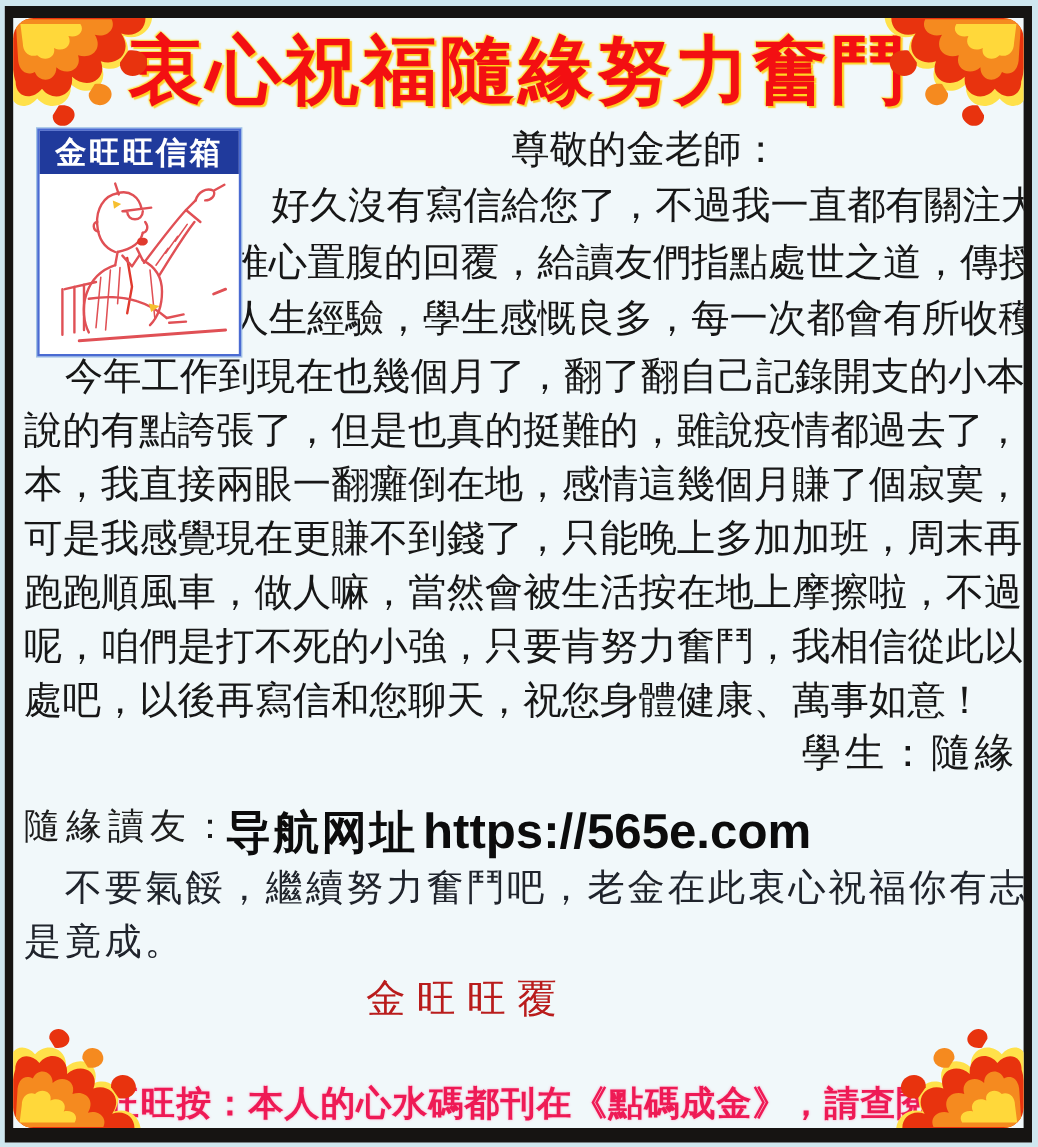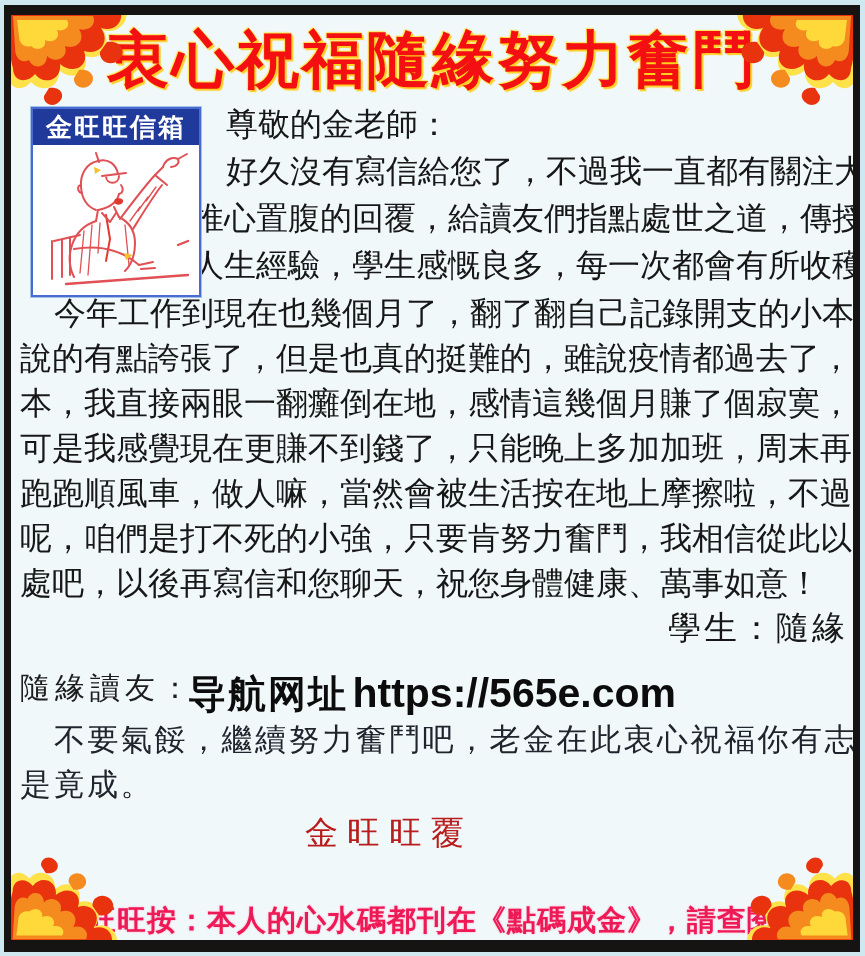--- a/index.html
+++ b/index.html
@@ -1,21 +1,21 @@
 <!DOCTYPE html>
 <html><head>
 <meta charset="utf-8">
 <style>
   html,body{margin:0;padding:0;}
   body{width:865px;height:956px;background:#cfe7ef;font-family:"Liberation Serif","DejaVu Serif",serif;}
   .page{position:relative;width:865px;height:956px;overflow:hidden;}
   .frame{position:absolute;left:4px;top:5px;right:5px;bottom:4px;
          border:7px solid #161412;border-top-width:10px;border-bottom-width:12px;
          background:#f1f8fa;}
-  .inner{position:relative;width:100%;height:100%;overflow:hidden;}
+  .inner{position:relative;width:100%;height:100%;overflow:hidden;border-radius:17px;}
 
   
   .orn{position:absolute;width:122px;height:102px;pointer-events:none;z-index:5;}
   .orn.tl{left:-2px;top:-3px;}
   .orn.tr{right:-2px;top:-3px;transform:scaleX(-1);}
   .orn.bl{left:-2px;bottom:-3px;transform:scaleY(-1);width:112px;height:94px;}
   .orn.br{right:-2px;bottom:-3px;transform:scale(-1,-1);width:112px;height:94px;}
 
   .title{margin:4px 0 0 0;text-align:center;font-size:62px;line-height:82px;
          font-weight:900;color:#f30f12;letter-spacing:3px;white-space:nowrap;
@@ -23,21 +23,21 @@
 
   
   .logo{position:absolute;left:20px;top:92px;width:166px;height:186px;
         background:#fff;border:2px solid #4a6bd2;box-shadow:0 0 0 1px #9fc2e6;z-index:4;}
   .logo-head{background:#203a9c;color:#fff;text-align:center;
              font-family:"Liberation Sans","DejaVu Sans",sans-serif;
              font-weight:bold;font-size:26px;line-height:36px;letter-spacing:2px;}
   .logo-art{width:100%;height:146px;display:block;}
 
   .body-col{position:relative;padding:0 3px 0 9px;color:#171717;}
-  .p1{margin-left:172px;font-size:32px;line-height:47px;}
+  .p1{margin-left:172px;font-size:32px;line-height:47px;text-align:center;}
   .p2{font-size:32px;line-height:45px;margin-top:2px;}
   .line{white-space:nowrap;font-weight:500;}
   .ind{text-indent:34px;}
   .sig1{font-size:33px;line-height:45px;text-align:right;letter-spacing:3px;padding-right:2px;font-weight:400;}
 
   .navrow{position:relative;height:58px;margin-top:2px;}
   .reader{position:absolute;left:9px;bottom:2px;font-size:30px;letter-spacing:5px;font-weight:400;color:#1d1d1d;}
   .navmid{position:absolute;left:0;right:0;top:16px;text-align:center;
           font-family:"Liberation Sans","DejaVu Sans",sans-serif;font-weight:bold;color:#0c0c0c;}
   .navlabel{font-size:38px;letter-spacing:2px;}

